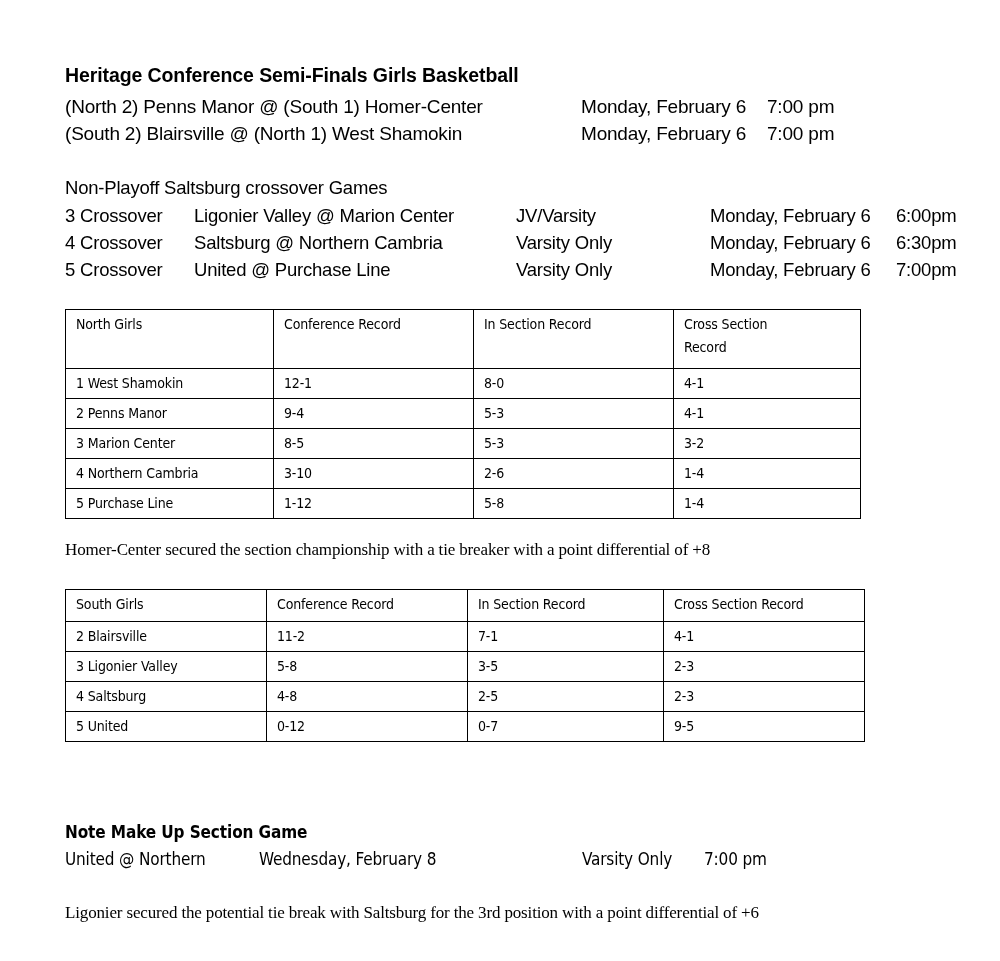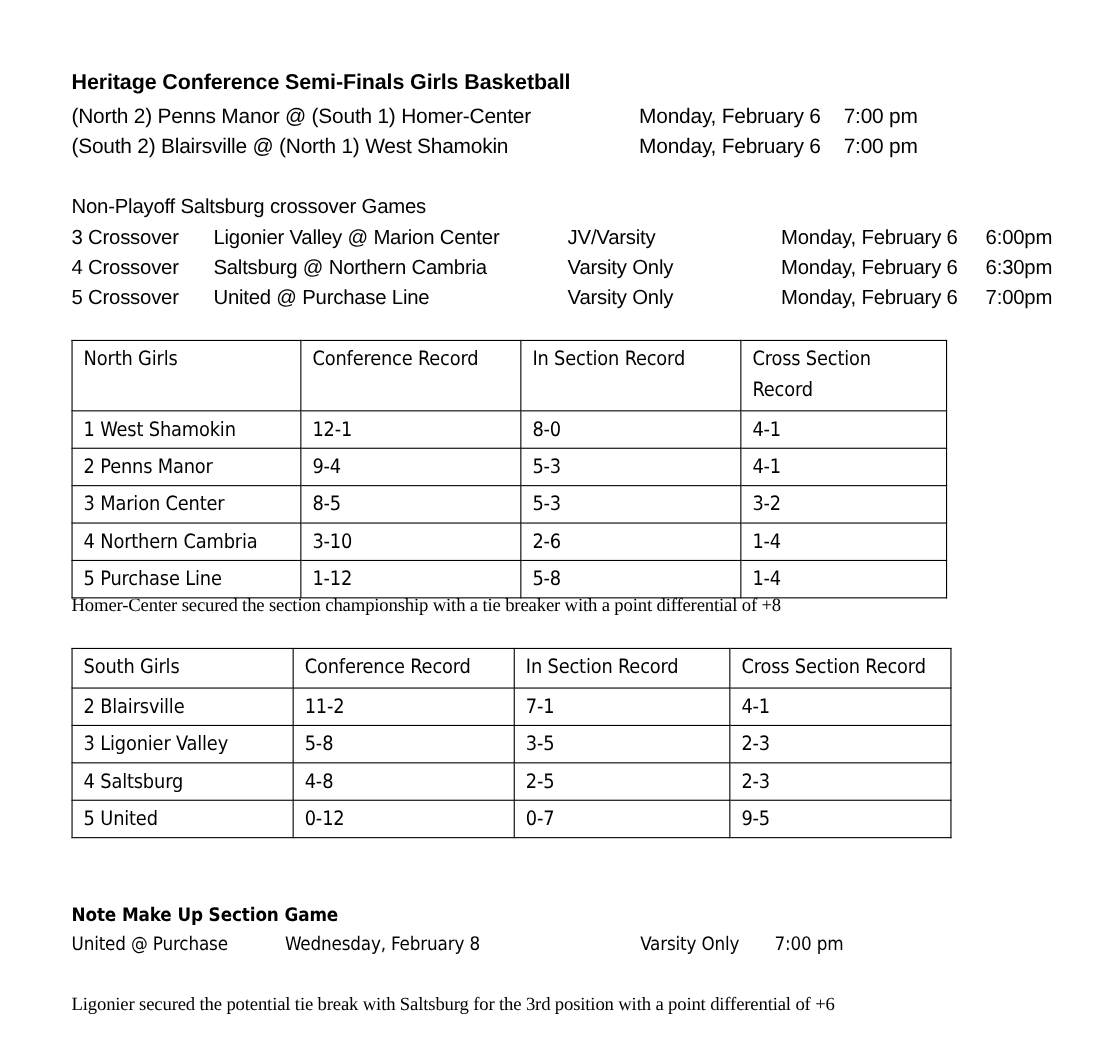--- a/index.html
+++ b/index.html
@@ -66,21 +66,21 @@
   .cx-type  { left: 516px; }
   .cx-date  { left: 710px; }
   .cx-time  { left: 896px; }
 
   
   table.records {
     position: absolute;
     border-collapse: collapse;
     table-layout: fixed;
     font-family: "DejaVu Sans Condensed", "Liberation Sans Narrow", "Liberation Sans", sans-serif;
-    font-size: 18px;
+    font-size: 14px;
     letter-spacing: -0.15px;
     background: #ffffff;
   }
   table.records td, table.records th {
     border: 1px solid #000000;
     text-align: left;
     vertical-align: top;
     padding: 6px 0 6px 10px;
     font-weight: normal;
   }
@@ -269,21 +269,21 @@
         <td>5 United</td>
         <td>0-12</td>
         <td>0-7</td>
         <td>9-5</td>
       </tr>
     </tbody>
   </table>
 
   <div>
     <div class="abs makeup-title">Note Make Up Section Game</div>
-    <div class="abs makeup-row mk-match">United @ Purchase</div>
+    <div class="abs makeup-row mk-match">United @ Northern</div>
     <div class="abs makeup-row mk-date">Wednesday, February 8</div>
     <div class="abs makeup-row mk-type">Varsity Only</div>
     <div class="abs makeup-row mk-time">7:00 pm</div>
   </div>
 
   <div class="abs note-line" id="note-ligonier">Ligonier secured the potential tie break with Saltsburg for the 3rd position with a point differential of +6</div>
 
 </div>
 
 </body></html>

